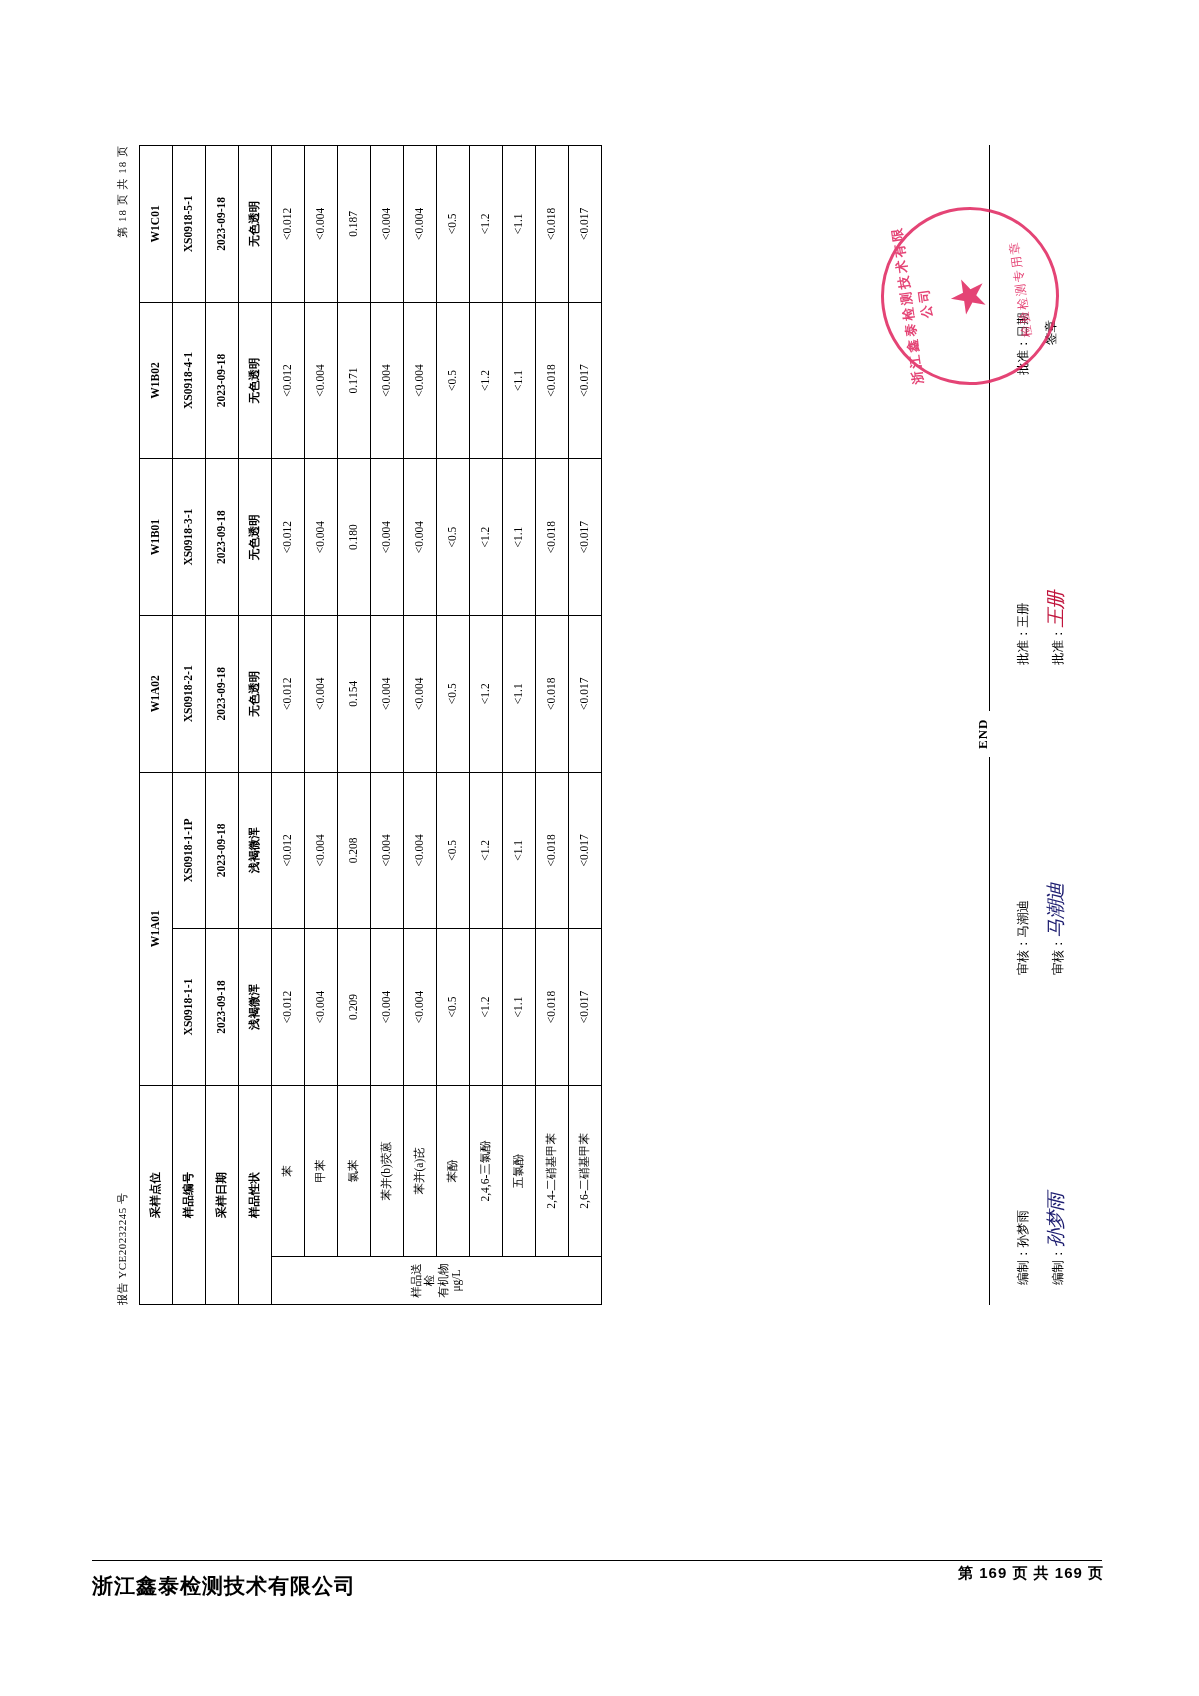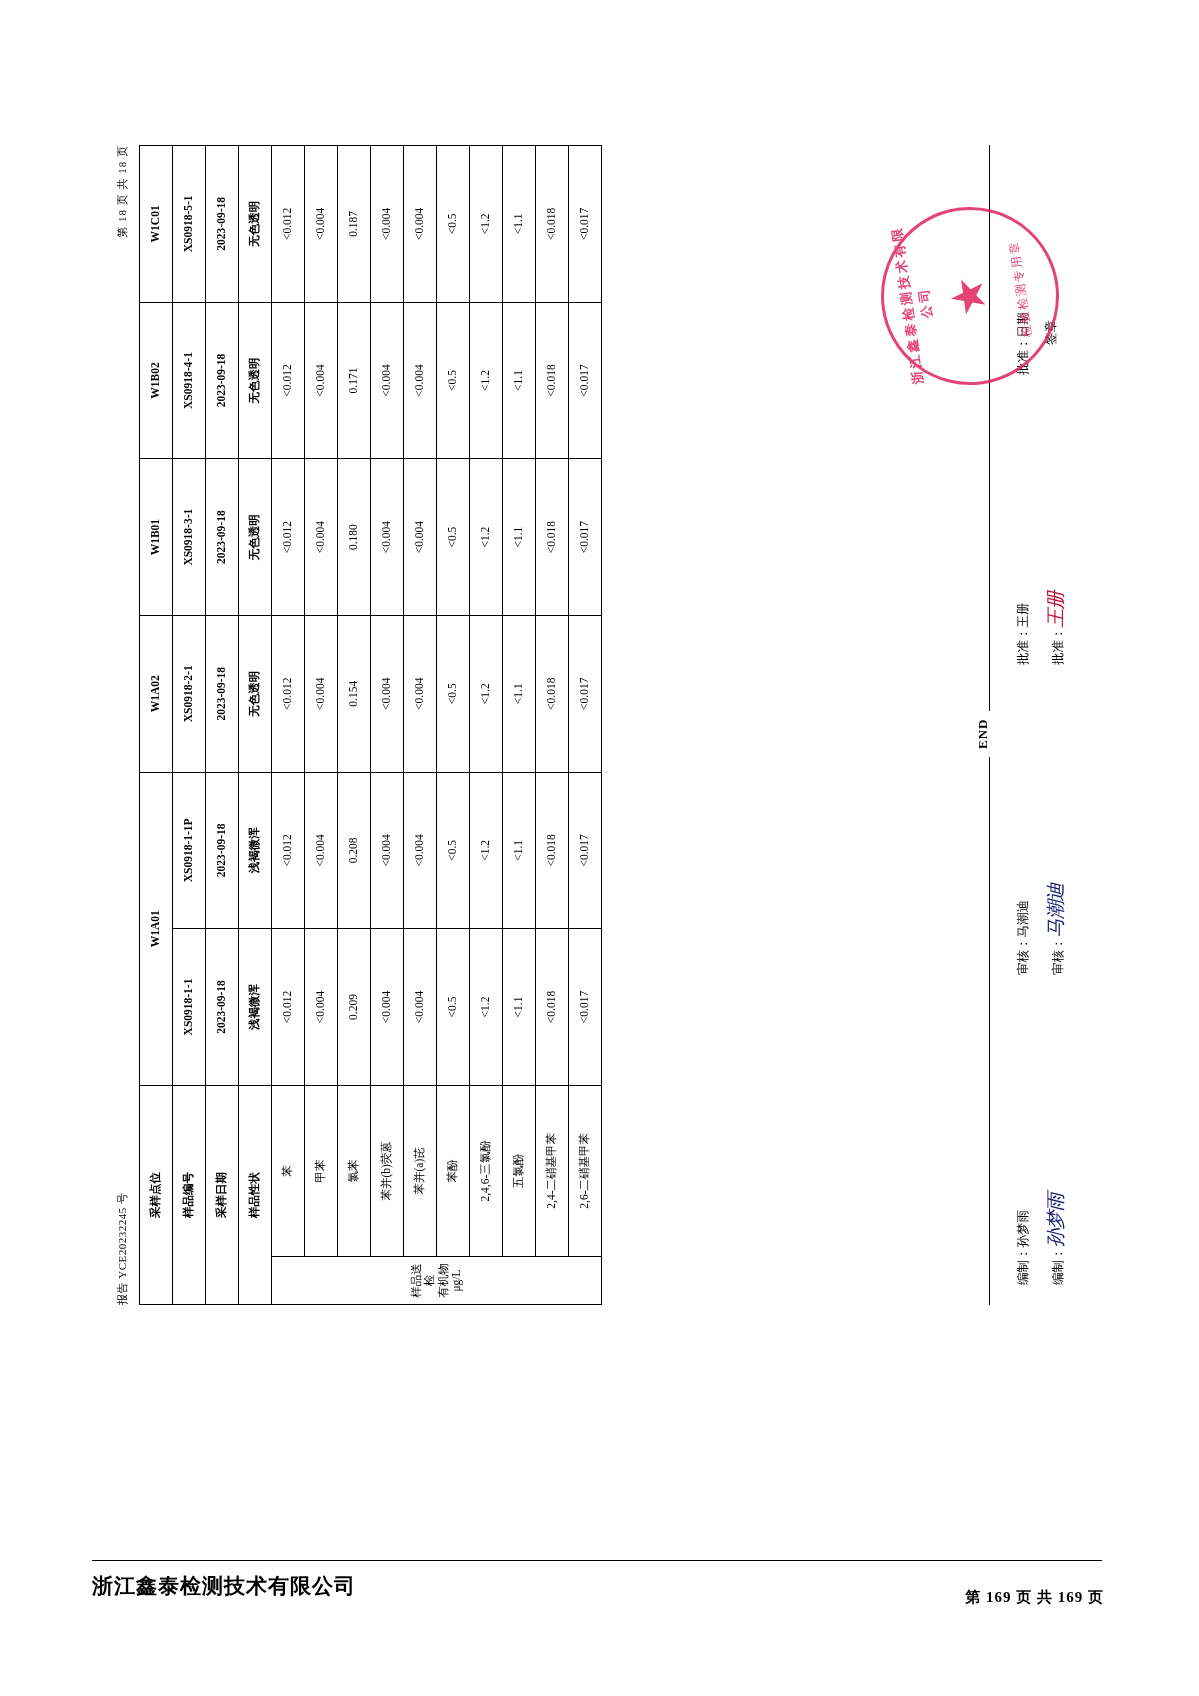--- a/index.html
+++ b/index.html
@@ -198,24 +198,24 @@
     left: 92px;
     top: 12px;
     font-size: 21px;
     font-weight: bold;
     font-family: "Liberation Serif", serif;
     letter-spacing: 1px;
   }
   .footer-right {
     position: absolute;
     right: 95px;
-    top: 28px;
+    top: 4px;
     font-size: 15px;
     font-weight: bold;
-    font-family: Liberation Serif, serif;
+    font-family: Liberation Sans, sans-serif;
     letter-spacing: 1px;
   }
 </style>
 </head>
 <body>
 
 <div class="page">
 
   <div class="rotated-area">
     <div class="rot-wrap">

